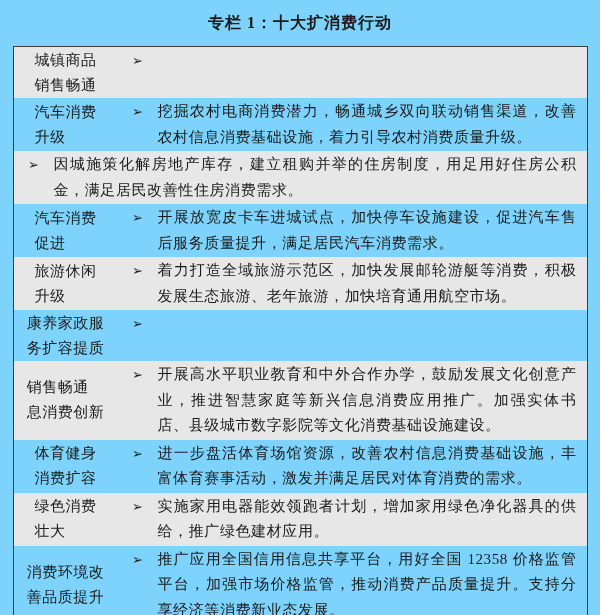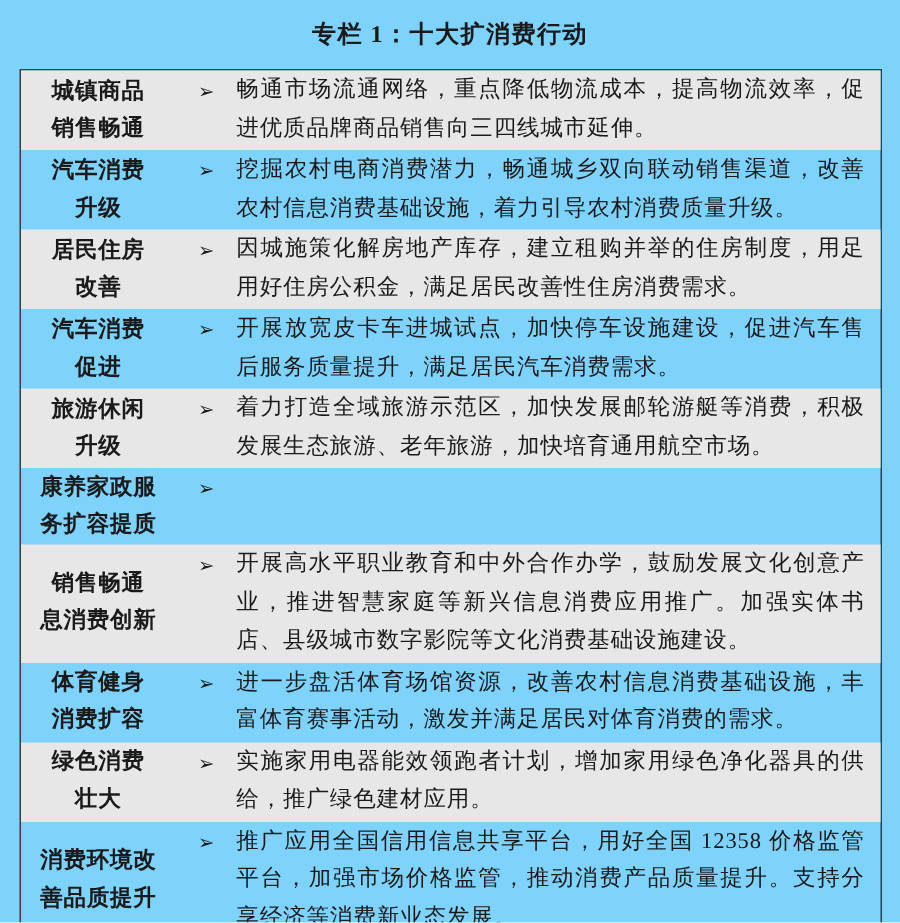--- a/index.html
+++ b/index.html
@@ -31,22 +31,22 @@
     align-items: stretch;
     padding: 0.5px 0;
   }
   .row.shaded { background: var(--shade, #e7e7e7); }
   .label {
     width: 104px;
     flex: 0 0 104px;
     display: flex;
     align-items: center;
     justify-content: center;
-    text-align: center;
-    font-weight: bold;
+    text-align: left;
+    font-weight: normal;
     font-size: 15px;
     line-height: 25px;
     white-space: pre-line;
     letter-spacing: 0.5px;
   }
   .bullet {
     width: 40px;
     flex: 0 0 40px;
     text-align: center;
     font-size: 13px;
@@ -68,33 +68,30 @@
 </head>
 <body>
 
 <div class="page">
   <div class="title">专栏 1：十大扩消费行动</div>
   <div class="actions-table" id="actions-table">
   <div class="row shaded">
     <div class="label">城镇商品
 销售畅通</div>
     <div class="bullet">➢</div>
-    <div class="desc">畅通市场流通网络，重点降低物流成本，提高物流效率，促进优质品牌商品销售向三四线城市延伸。</div>
   </div>
 
   <div class="row">
     <div class="label">汽车消费
 升级</div>
     <div class="bullet">➢</div>
     <div class="desc">挖掘农村电商消费潜力，畅通城乡双向联动销售渠道，改善农村信息消费基础设施，着力引导农村消费质量升级。</div>
   </div>
 
   <div class="row shaded">
-    <div class="label">居民住房
-改善</div>
     <div class="bullet">➢</div>
     <div class="desc">因城施策化解房地产库存，建立租购并举的住房制度，用足用好住房公积金，满足居民改善性住房消费需求。</div>
   </div>
 
   <div class="row">
     <div class="label">汽车消费
 促进</div>
     <div class="bullet">➢</div>
     <div class="desc">开展放宽皮卡车进城试点，加快停车设施建设，促进汽车售后服务质量提升，满足居民汽车消费需求。</div>
   </div>

